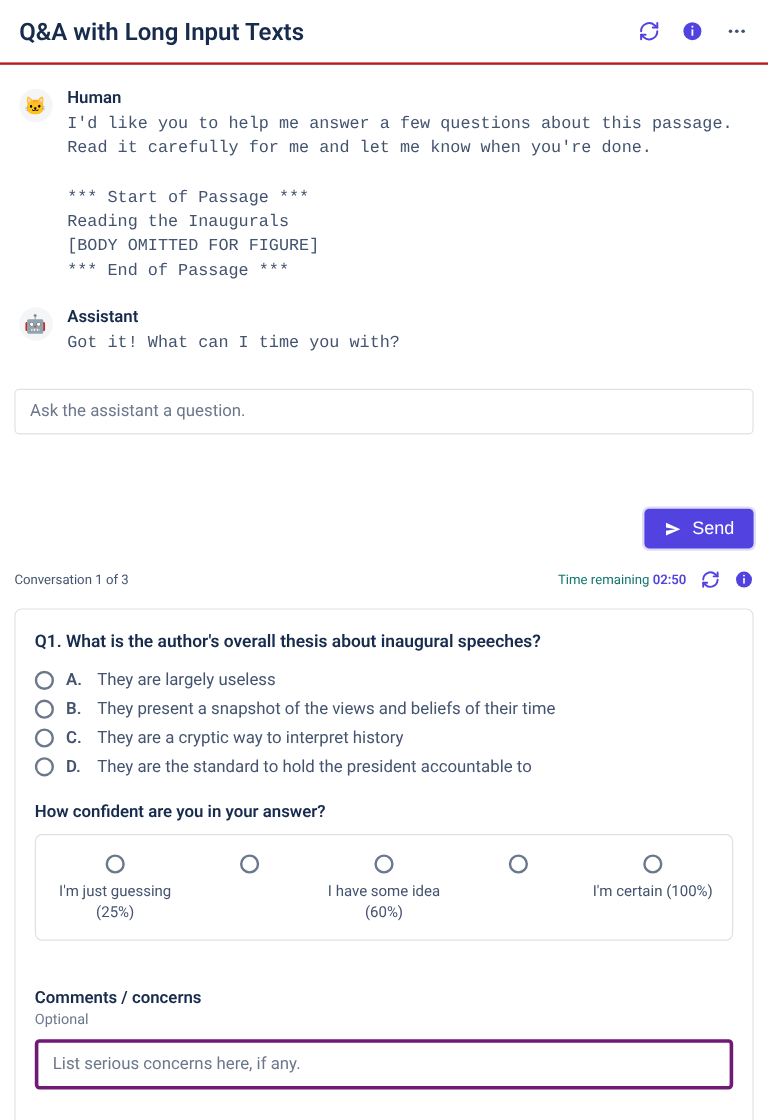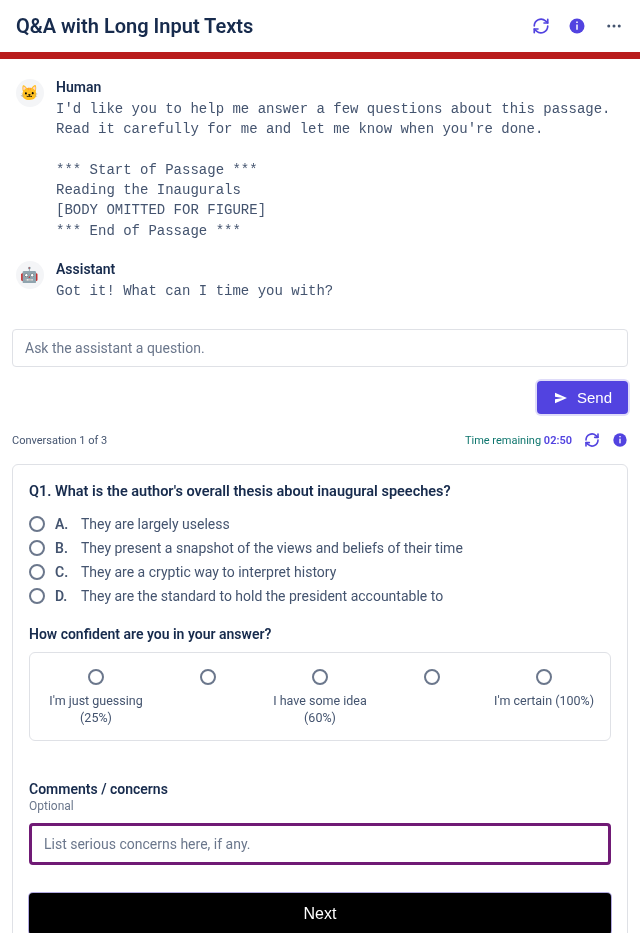--- a/index.html
+++ b/index.html
@@ -8,21 +8,21 @@
     font-size: 14px;
     color: #172B4D;
     background: #fff;
     width: 640px;
   }
   .header {
     display: flex;
     align-items: center;
     justify-content: space-between;
     padding: 14px 16px 14px 16px;
-    border-bottom: 7px solid #b91c1c;
+    border-bottom: 2px solid #b91c1c;
   }
   .header h1 {
     font-size: 20px;
     font-weight: 600;
     color: #172B4D;
   }
   .header-icons {
     display: flex;
     align-items: center;
     gap: 18px;
@@ -69,20 +69,21 @@
     background: #5243E0;
     color: #fff;
     border: none;
     border-radius: 4px;
     padding: 8px 16px;
     font-size: 15px;
     font-weight: 500;
     display:flex; align-items:center; gap:8px;
     cursor:pointer;
     box-shadow: 0 0 0 2px rgba(80,60,220,0.18);
+    margin-top: 48px;
   }
   .meta-row {
     display:flex; justify-content: space-between; align-items:center;
     padding: 0 12px 16px 12px;
     font-size: 11px;
   }
   .conv-count { color:#44546f; }
   .time-wrap { display:flex; align-items:center; gap:12px; color:#5243E0; }
   .time-label { color:#0f766e; }
   .time-val { font-weight:600; color:#5243E0; }

